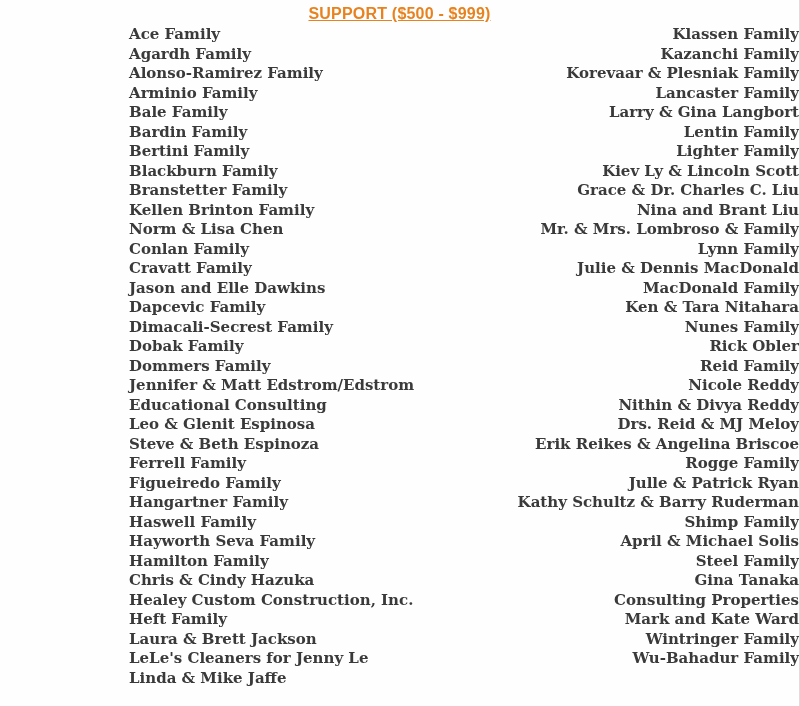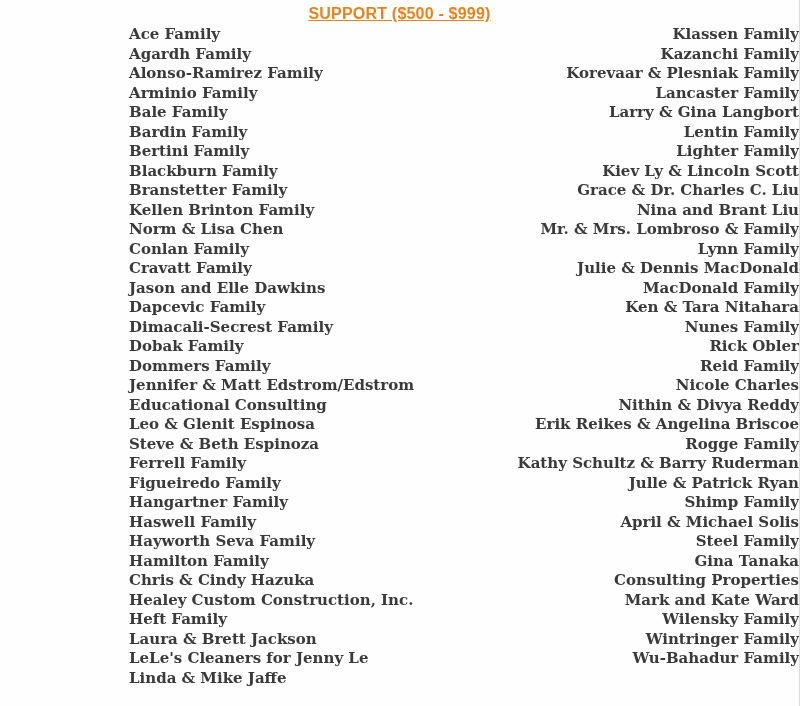--- a/index.html
+++ b/index.html
@@ -114,30 +114,30 @@
         <div class="list-item">Grace &amp; Dr. Charles C. Liu</div>
         <div class="list-item">Nina and Brant Liu</div>
         <div class="list-item">Mr. &amp; Mrs. Lombroso &amp; Family</div>
         <div class="list-item">Lynn Family</div>
         <div class="list-item">Julie &amp; Dennis MacDonald</div>
         <div class="list-item">MacDonald Family</div>
         <div class="list-item">Ken &amp; Tara Nitahara</div>
         <div class="list-item">Nunes Family</div>
         <div class="list-item">Rick Obler</div>
         <div class="list-item">Reid Family</div>
-        <div class="list-item">Nicole Charles</div>
+        <div class="list-item">Nicole Reddy</div>
         <div class="list-item">Nithin &amp; Divya Reddy</div>
+        <div class="list-item">Drs. Reid &amp; MJ Meloy</div>
         <div class="list-item">Erik Reikes &amp; Angelina Briscoe</div>
         <div class="list-item">Rogge Family</div>
+        <div class="list-item">Julle &amp; Patrick Ryan</div>
         <div class="list-item">Kathy Schultz &amp; Barry Ruderman</div>
-        <div class="list-item">Julle &amp; Patrick Ryan</div>
         <div class="list-item">Shimp Family</div>
         <div class="list-item">April &amp; Michael Solis</div>
         <div class="list-item">Steel Family</div>
         <div class="list-item">Gina Tanaka</div>
         <div class="list-item">Consulting Properties</div>
         <div class="list-item">Mark and Kate Ward</div>
-        <div class="list-item">Wilensky Family</div>
         <div class="list-item">Wintringer Family</div>
         <div class="list-item">Wu-Bahadur Family</div>
       </div>
   </div>
 </div>
 
 </body></html>

